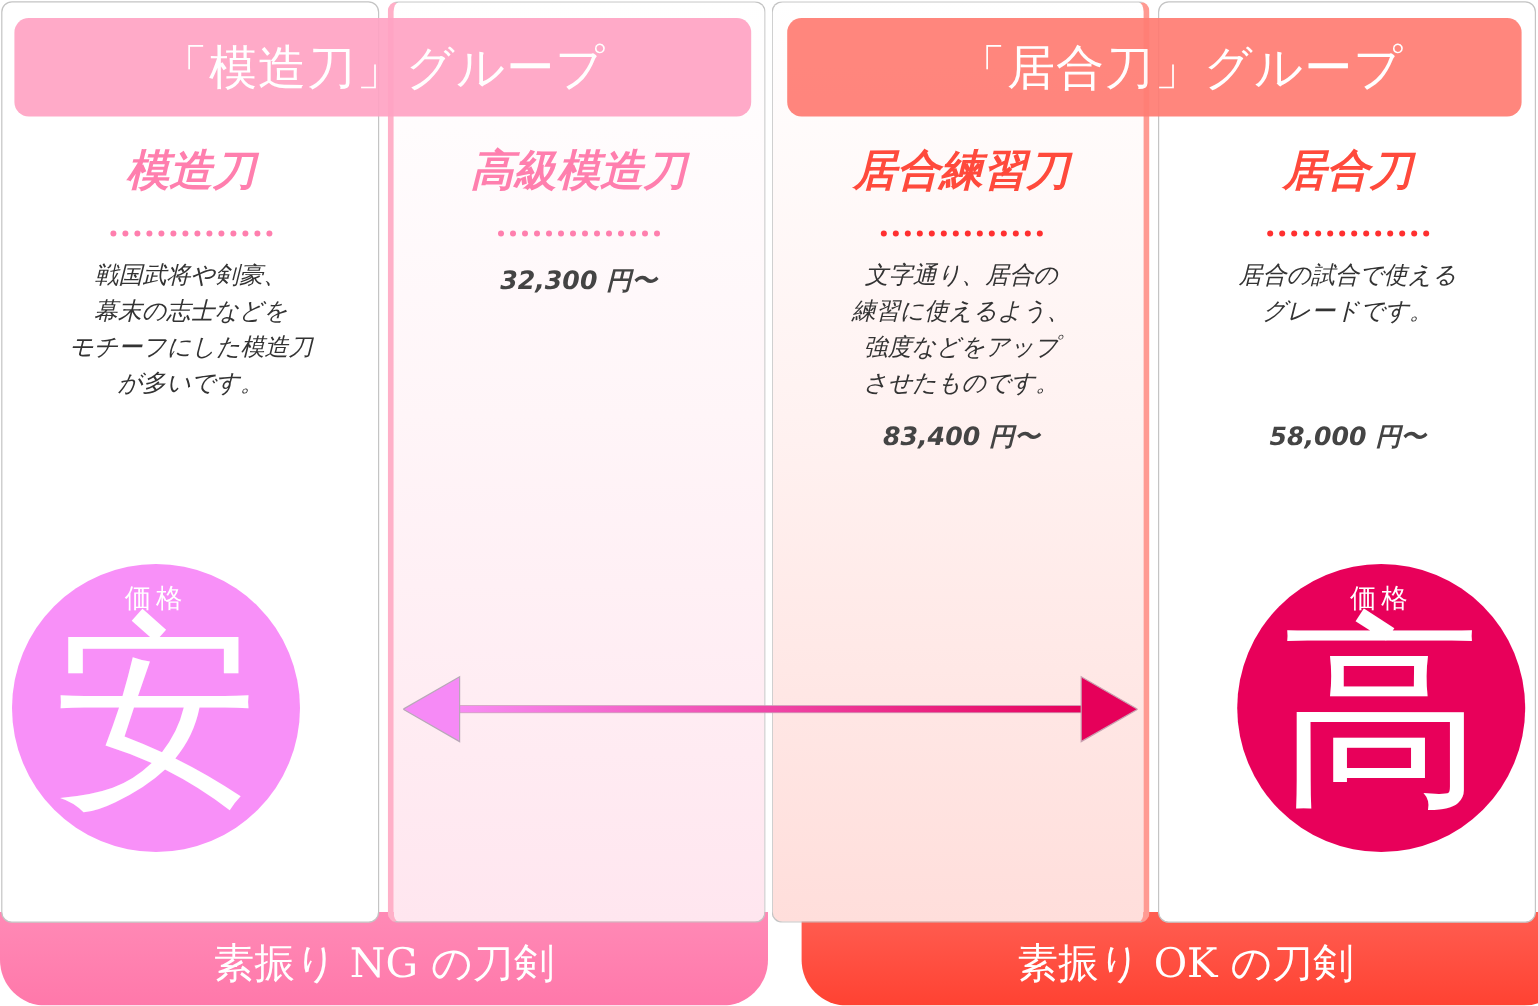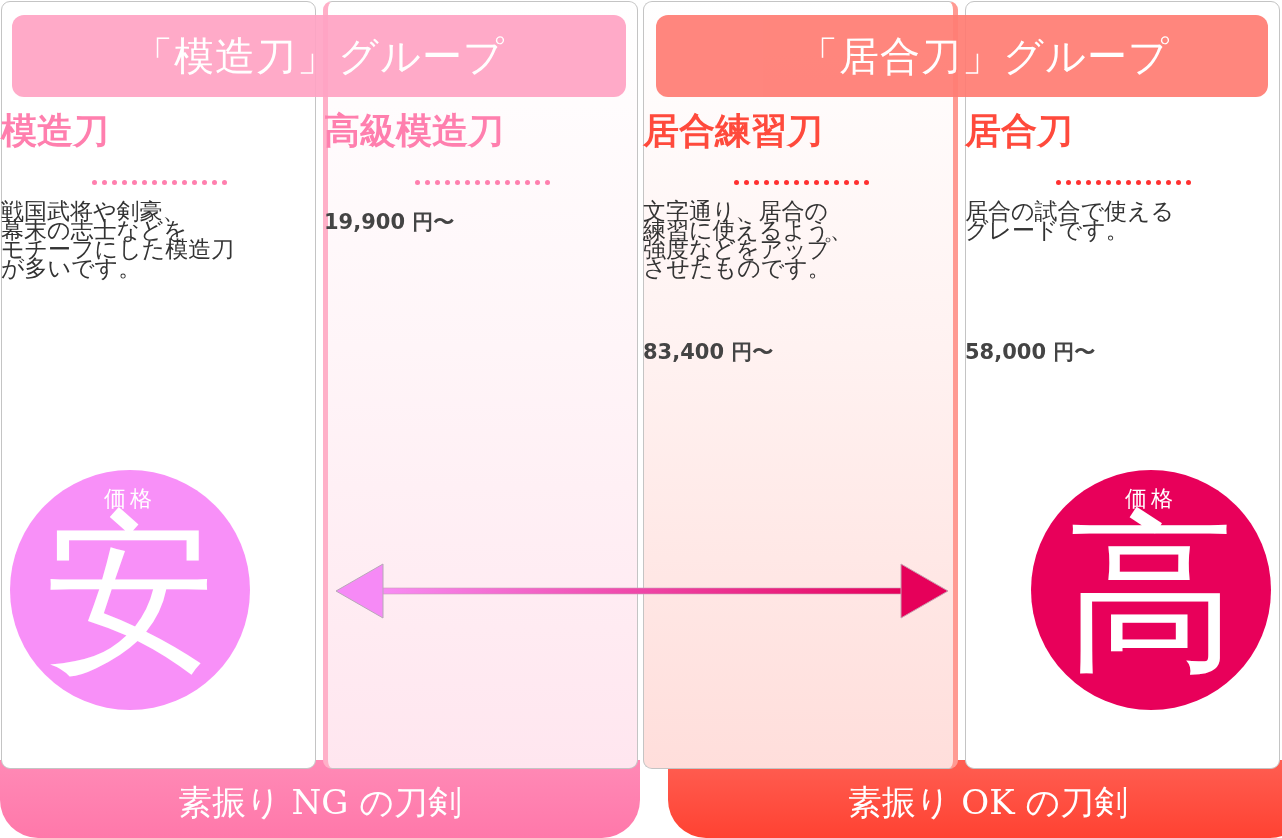--- a/index.html
+++ b/index.html
@@ -28,26 +28,26 @@
 
   .group-band {
     position: absolute; top: 15px; height: 82px; border-radius: 12px;
     display: flex; align-items: center; justify-content: center;
     color: #ffffff; font-size: 40px; letter-spacing: 1px; opacity: 0.93;
   }
   .group-band.mozo { left: 12px; width: 614px; background: #ffa4c4; }
   .group-band.iai { left: 656px; width: 612px; background: #ff7d74; padding-left: 44px; }
 
   .col {
-    position: absolute; top: 100px; width: 316px; 
+    position: absolute; top: 112px; width: 316px; text-align: center; font-style: italic;
   }
   .col .title { font-size: 36px; font-weight: bold; height: 62px; line-height: 62px; }
   .col .dots { height: 40px; display: flex; justify-content: center; align-items: center; gap: 5px; }
   .col .dots span { width: 5px; height: 5px; border-radius: 50%; display: inline-block; }
-  .col .desc { font-size: 23px; color: #333333; line-height: 19px; height: 130px; white-space: pre-line; }
+  .col .desc { font-size: 20px; color: #333333; line-height: 30px; height: 130px; white-space: pre-line; }
   .col .price { font-size: 21px; font-weight: bold; color: #444444; margin-top: 6px; }
 
   .col.pink .title { color: #ff7fae; }
   .col.pink .dots span { background: #ff7fae; }
   .col.red .title { color: #ff4a3c; }
   .col.red .dots span { background: #ff3030; }
 
   .badge {
     position: absolute; width: 240px; height: 240px; border-radius: 50%;
     color: #ffffff; text-align: center;
@@ -108,21 +108,21 @@
       <span></span>
       <span></span>
       <span></span>
       <span></span>
       <span></span>
       <span></span>
       <span></span>
       <span></span>
       <span></span>
     </div>
-  <div class="price">19,900 円〜</div>
+  <div class="price">32,300 円〜</div>
 </div>
 
 <div class="col red" style="left:643px;">
   <div class="title">居合練習刀</div>
   <div class="dots">
       <span></span>
       <span></span>
       <span></span>
       <span></span>
       <span></span>

